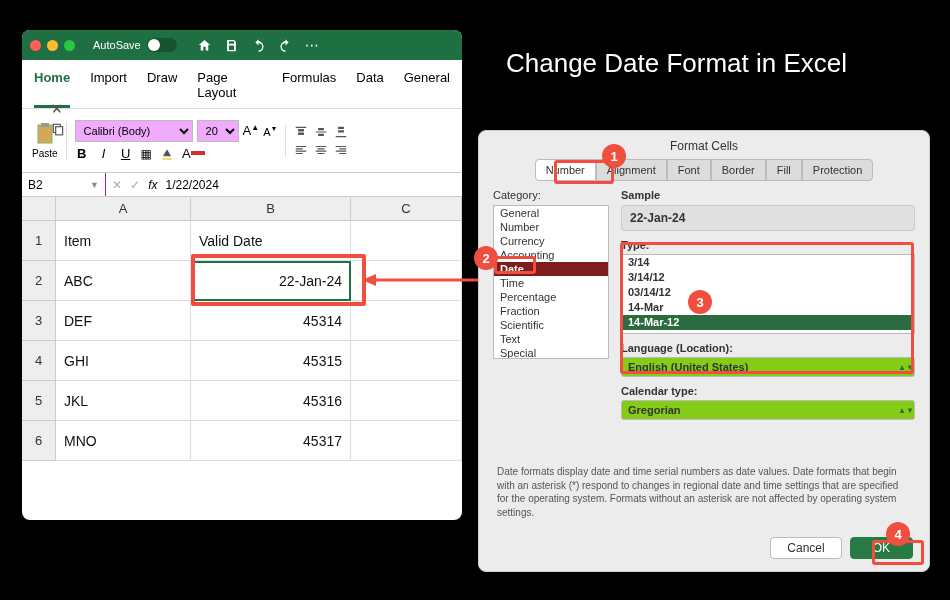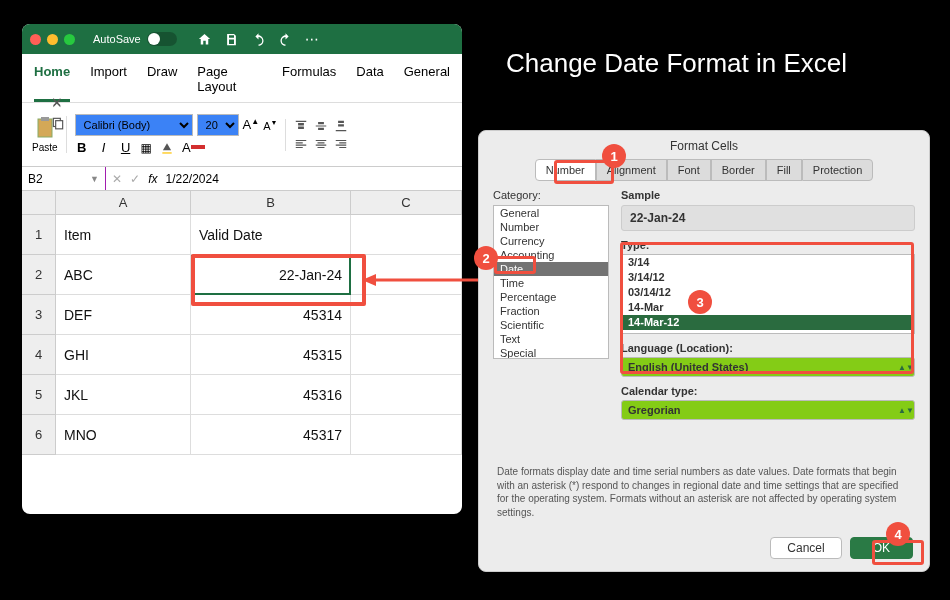--- a/index.html
+++ b/index.html
@@ -1,21 +1,21 @@
 <!DOCTYPE html>
 <html><head>
 <meta charset="utf-8">
 <style>
   * { box-sizing: border-box; margin: 0; padding: 0; font-family: -apple-system, BlinkMacSystemFont, "Segoe UI", sans-serif; }
   body { background: #000; width: 950px; height: 600px; overflow: hidden; position: relative; }
   
   .title { position: absolute; top: 48px; left: 506px; color: #fff; font-size: 26px; font-weight: 400; }
   
   
-  .excel-window { position: absolute; left: 22px; top: 24px; width: 440px; height: 490px; background: #fff; border-radius: 8px; overflow: hidden; box-shadow: 0 2px 12px rgba(0,0,0,0.4); }
+  .excel-window { position: absolute; left: 22px; top: 30px; width: 440px; height: 490px; background: #fff; border-radius: 8px; overflow: hidden; box-shadow: 0 2px 12px rgba(0,0,0,0.4); }
   .titlebar { background: #1e6f42; height: 30px; display: flex; align-items: center; padding: 0 8px; gap: 6px; }
   .tl-btn { width: 11px; height: 11px; border-radius: 50%; }
   .tl-red { background: #ff5f56; }
   .tl-yellow { background: #ffbd2e; }
   .tl-green { background: #27c93f; }
   .autosave { display: flex; align-items: center; gap: 6px; margin-left: 12px; color: #fff; font-size: 11px; }
   .toggle { width: 30px; height: 14px; background: rgba(0,0,0,0.25); border-radius: 7px; position: relative; }
   .toggle::after { content: ""; width: 12px; height: 12px; background: #fff; border-radius: 50%; position: absolute; left: 1px; top: 1px; }
   .tb-icons { display: flex; gap: 12px; margin-left: 14px; color: #fff; font-size: 14px; align-items: center; }
   .tb-icons svg { width: 15px; height: 15px; fill: #fff; }
@@ -24,21 +24,21 @@
   .ribbon-tab { padding: 4px 0 8px 0; cursor: pointer; }
   .ribbon-tab.active { font-weight: 600; border-bottom: 3px solid #1e6f42; color: #1e6f42; }
   
   .ribbon { display: flex; background: #fff; padding: 6px 10px; height: 64px; align-items: center; border-bottom: 1px solid #ccc; gap: 8px; font-size: 12px; }
   .paste-group { display: flex; flex-direction: column; align-items: center; font-size: 10px; gap: 2px; padding-right: 8px; border-right: 1px solid #ddd; }
   .paste-group svg { width: 24px; height: 24px; }
   .cut-copy { display: flex; flex-direction: column; gap: 4px; margin-left: -4px; }
   .cut-copy svg { width: 14px; height: 14px; }
   .font-group { display: flex; flex-direction: column; gap: 4px; }
   .font-row1 { display: flex; gap: 4px; align-items: center; }
-  .font-select, .size-select { border: 1px solid #bbb; background: #3b82f6; font-size: 11px; padding: 2px 4px; height: 22px; }
+  .font-select, .size-select { border: 1px solid #bbb; background: #f0abfc; font-size: 11px; padding: 2px 4px; height: 22px; }
   .font-select { width: 118px; }
   .size-select { width: 42px; }
   .font-row2 { display: flex; gap: 8px; align-items: center; }
   .biu { font-size: 13px; width: 14px; text-align: center; }
   .bold { font-weight: bold; }
   .italic { font-style: italic; }
   .uline { text-decoration: underline; }
   .fontcolor { display: inline-flex; align-items: center; }
   .align-group { display: flex; flex-direction: column; gap: 4px; padding-left: 8px; border-left: 1px solid #ddd; }
   .align-row { display: flex; gap: 6px; }
@@ -66,21 +66,21 @@
   .dlg-tab { padding: 4px 10px; background: #dcdcdc; border: 1px solid #bbb; font-size: 11px; cursor: pointer; }
   .dlg-tab:first-child { border-radius: 4px 0 0 4px; }
   .dlg-tab:last-child { border-radius: 0 4px 4px 0; }
   .dlg-tab.active { background: #fff; font-weight: 500; }
   .dlg-body { display: flex; padding: 0 14px; gap: 12px; flex: 1; }
   .dlg-left { width: 116px; }
   .dlg-right { flex: 1; font-weight: bold; }
   .cat-label { font-size: 11px; margin-bottom: 4px; }
   .cat-list { background: #fff; border: 1px solid #bbb; height: 154px; overflow: hidden; }
   .cat-item { padding: 1px 6px; font-size: 11px; cursor: pointer; }
-  .cat-item.selected { background: #737373; color: #fff; }
+  .cat-item.selected { background: #7f1d1d; color: #fff; font-weight: bold; }
   .sample-label { font-size: 11px; margin-bottom: 4px; }
   .sample-box { background: #e0e0e0; border: 1px solid #ccc; padding: 5px 8px; font-size: 12px; border-radius: 3px; margin-bottom: 8px; }
   .type-label { font-size: 11px; margin-bottom: 3px; }
   .type-list { background: #fff; border: 1px solid #bbb; height: 80px; overflow-y: auto; }
   .type-item { padding: 0 6px; font-size: 11px; cursor: pointer; line-height: 15px; }
   .type-item.selected { background: #2a6b3f; color: #fff; }
   .lang-label { font-size: 11px; margin: 8px 0 3px 0; }
   .combo { background: #84cc16; border: 1px solid #bbb; padding: 3px 6px; font-size: 11px; display: flex; justify-content: space-between; align-items: center; border-radius: 3px; }
   .combo .arrows { display: flex; flex-direction: column; width: 10px; line-height: 5px; color: #2a6b3f; font-size: 8px; }
   .dlg-desc { padding: 12px 18px; font-size: 10px; color: #555; line-height: 1.35; }

